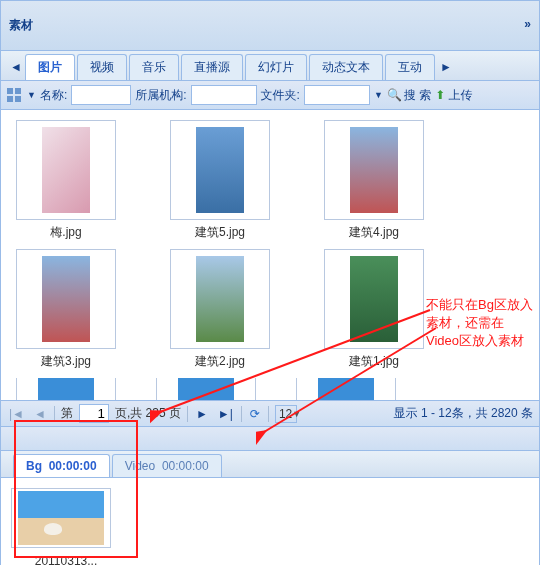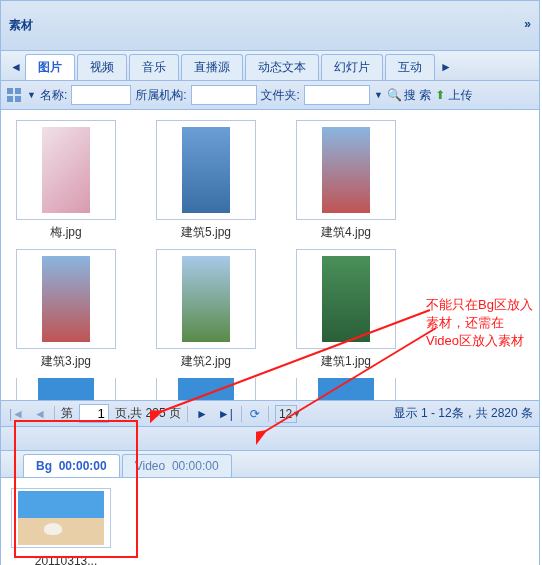--- a/index.html
+++ b/index.html
@@ -19,21 +19,21 @@
 .toolbar .dd { font-size: 9px; color: #15428b; }
 .toolbar label { color: #15428b; }
 .toolbar input[type=text] { border: 1px solid #99bbe8; padding: 2px 4px; font-size: 12px; }
 .name-input { width: 60px; }
 .org-input { width: 66px; }
 .folder-input { width: 66px; }
 .search-btn { display: inline-flex; align-items: center; gap: 2px; color: #15428b; cursor: pointer; }
 .upload-btn { color: #15428b; cursor: pointer; }
 
 .thumbs-area { height: 290px; overflow-y: scroll; padding: 10px 4px 4px 10px; background: #fff; }
-.thumbs-grid { display: flex; flex-wrap: wrap; gap: 8px 30px; align-items: flex-end; }
+.thumbs-grid { display: flex; flex-wrap: wrap; gap: 8px 44px; align-items: flex-end; }
 .thumb-item { width: 110px; text-align: center; }
 .thumb-box { width: 100px; height: 100px; border: 1px solid #b8c8e0; display: flex; align-items: center; justify-content: center; margin: 0 auto; background: #fff; }
 .thumb-box .thumb-img { width: 48px; height: 86px; }
 .thumb-cap { margin-top: 4px; }
 .row2-partial { display: flex; gap: 30px; padding-top: 8px; }
 .row2-partial .thumb-box { width: 100px; height: 24px; border-top: none; overflow: hidden; }
 .row2-partial .partial-img { width: 56px; height: 30px; background: #3a8ed8; margin-top: -6px; }
 .pw1 { background: #e8c8d0; }
 .pw2 { width: 46px; background: #2a5f9e; }
 
@@ -43,21 +43,21 @@
 .pager .sep { width: 1px; height: 16px; background: #a8bdd8; }
 .pager input[type=text] { width: 30px; border: 1px solid #99bbe8; padding: 1px 3px; text-align: right; }
 .pager .page-size { width: 22px; border: 1px solid #99bbe8; padding: 1px 3px; display: inline-flex; align-items: center; }
 .pager .page-size .dd2 { margin-left: auto; font-size: 9px; color: #555; }
 .pager .refresh { color: #2a6fc7; }
 .pager .info { margin-left: auto; color: #15428b; }
 
 .spacer { height: 24px; background: linear-gradient(#dfe8f6, #cddef3); border: 1px solid #99bbe8; border-top: none; width: 540px; }
 
 .bottom-panel { border: 1px solid #99bbe8; border-top: none; width: 540px; background: #fff; }
-.bottom-tabs { display: flex; background: linear-gradient(#e8f0f8, #d3e1f1); border-bottom: 1px solid #99bbe8; padding: 3px 0 0 22px; align-items: flex-end; }
+.bottom-tabs { display: flex; background: linear-gradient(#e8f0f8, #d3e1f1); border-bottom: 1px solid #99bbe8; padding: 3px 0 0 12px; align-items: flex-end; }
 .btab { padding: 4px 12px; border: 1px solid #99bbe8; border-bottom: none; background: #e0ecf8; margin-right: 2px; border-radius: 3px 3px 0 0; cursor: pointer; color: #5a7fb7; }
 .btab.active { background: #fff; color: #15428b; font-weight: bold; }
 .bg-label { color: #2a5fd0; }
 
 .bottom-content { padding: 10px; min-height: 108px; }
 .clip { width: 110px; text-align: center; }
 .clip-box { width: 100px; height: 60px; border: 1px solid #b8c8e0; display: flex; align-items: center; justify-content: center; background: #fff; }
 .clip-img { width: 86px; height: 54px; background: linear-gradient(#4da3e6 0%, #4da3e6 50%, #e8cfa8 50%, #e8cfa8 100%); position: relative; }
 .clip-img::after { content: ""; position: absolute; bottom: 10px; left: 26px; width: 18px; height: 12px; background: #f4f0e8; border-radius: 50% 50% 40% 40%; }
 .clip-cap { margin-top: 6px; }
@@ -77,22 +77,22 @@
     <span>素材</span>
     <span class="arrow-icon">»</span>
   </div>
 
   <div class="tabs">
     <span class="scroll-left">◄</span>
     <div class="tab active"><span>图片</span></div>
     <div class="tab"><span>视频</span></div>
     <div class="tab"><span>音乐</span></div>
     <div class="tab"><span>直播源</span></div>
+    <div class="tab"><span>幻灯片</span></div>
     <div class="tab"><span>动态文本</span></div>
-    <div class="tab"><span>幻灯片</span></div>
     <div class="tab"><span>互动</span></div>
     <span class="scroll-right">►</span>
   </div>
 
   <div class="toolbar">
     <span class="grid-icon">
       <svg width="16" height="14">
           <rect x="0" y="0" width="6" height="6" fill="#6a97cf"></rect>
           <rect x="8" y="0" width="6" height="6" fill="#6a97cf"></rect>
           <rect x="0" y="8" width="6" height="6" fill="#6a97cf"></rect>

